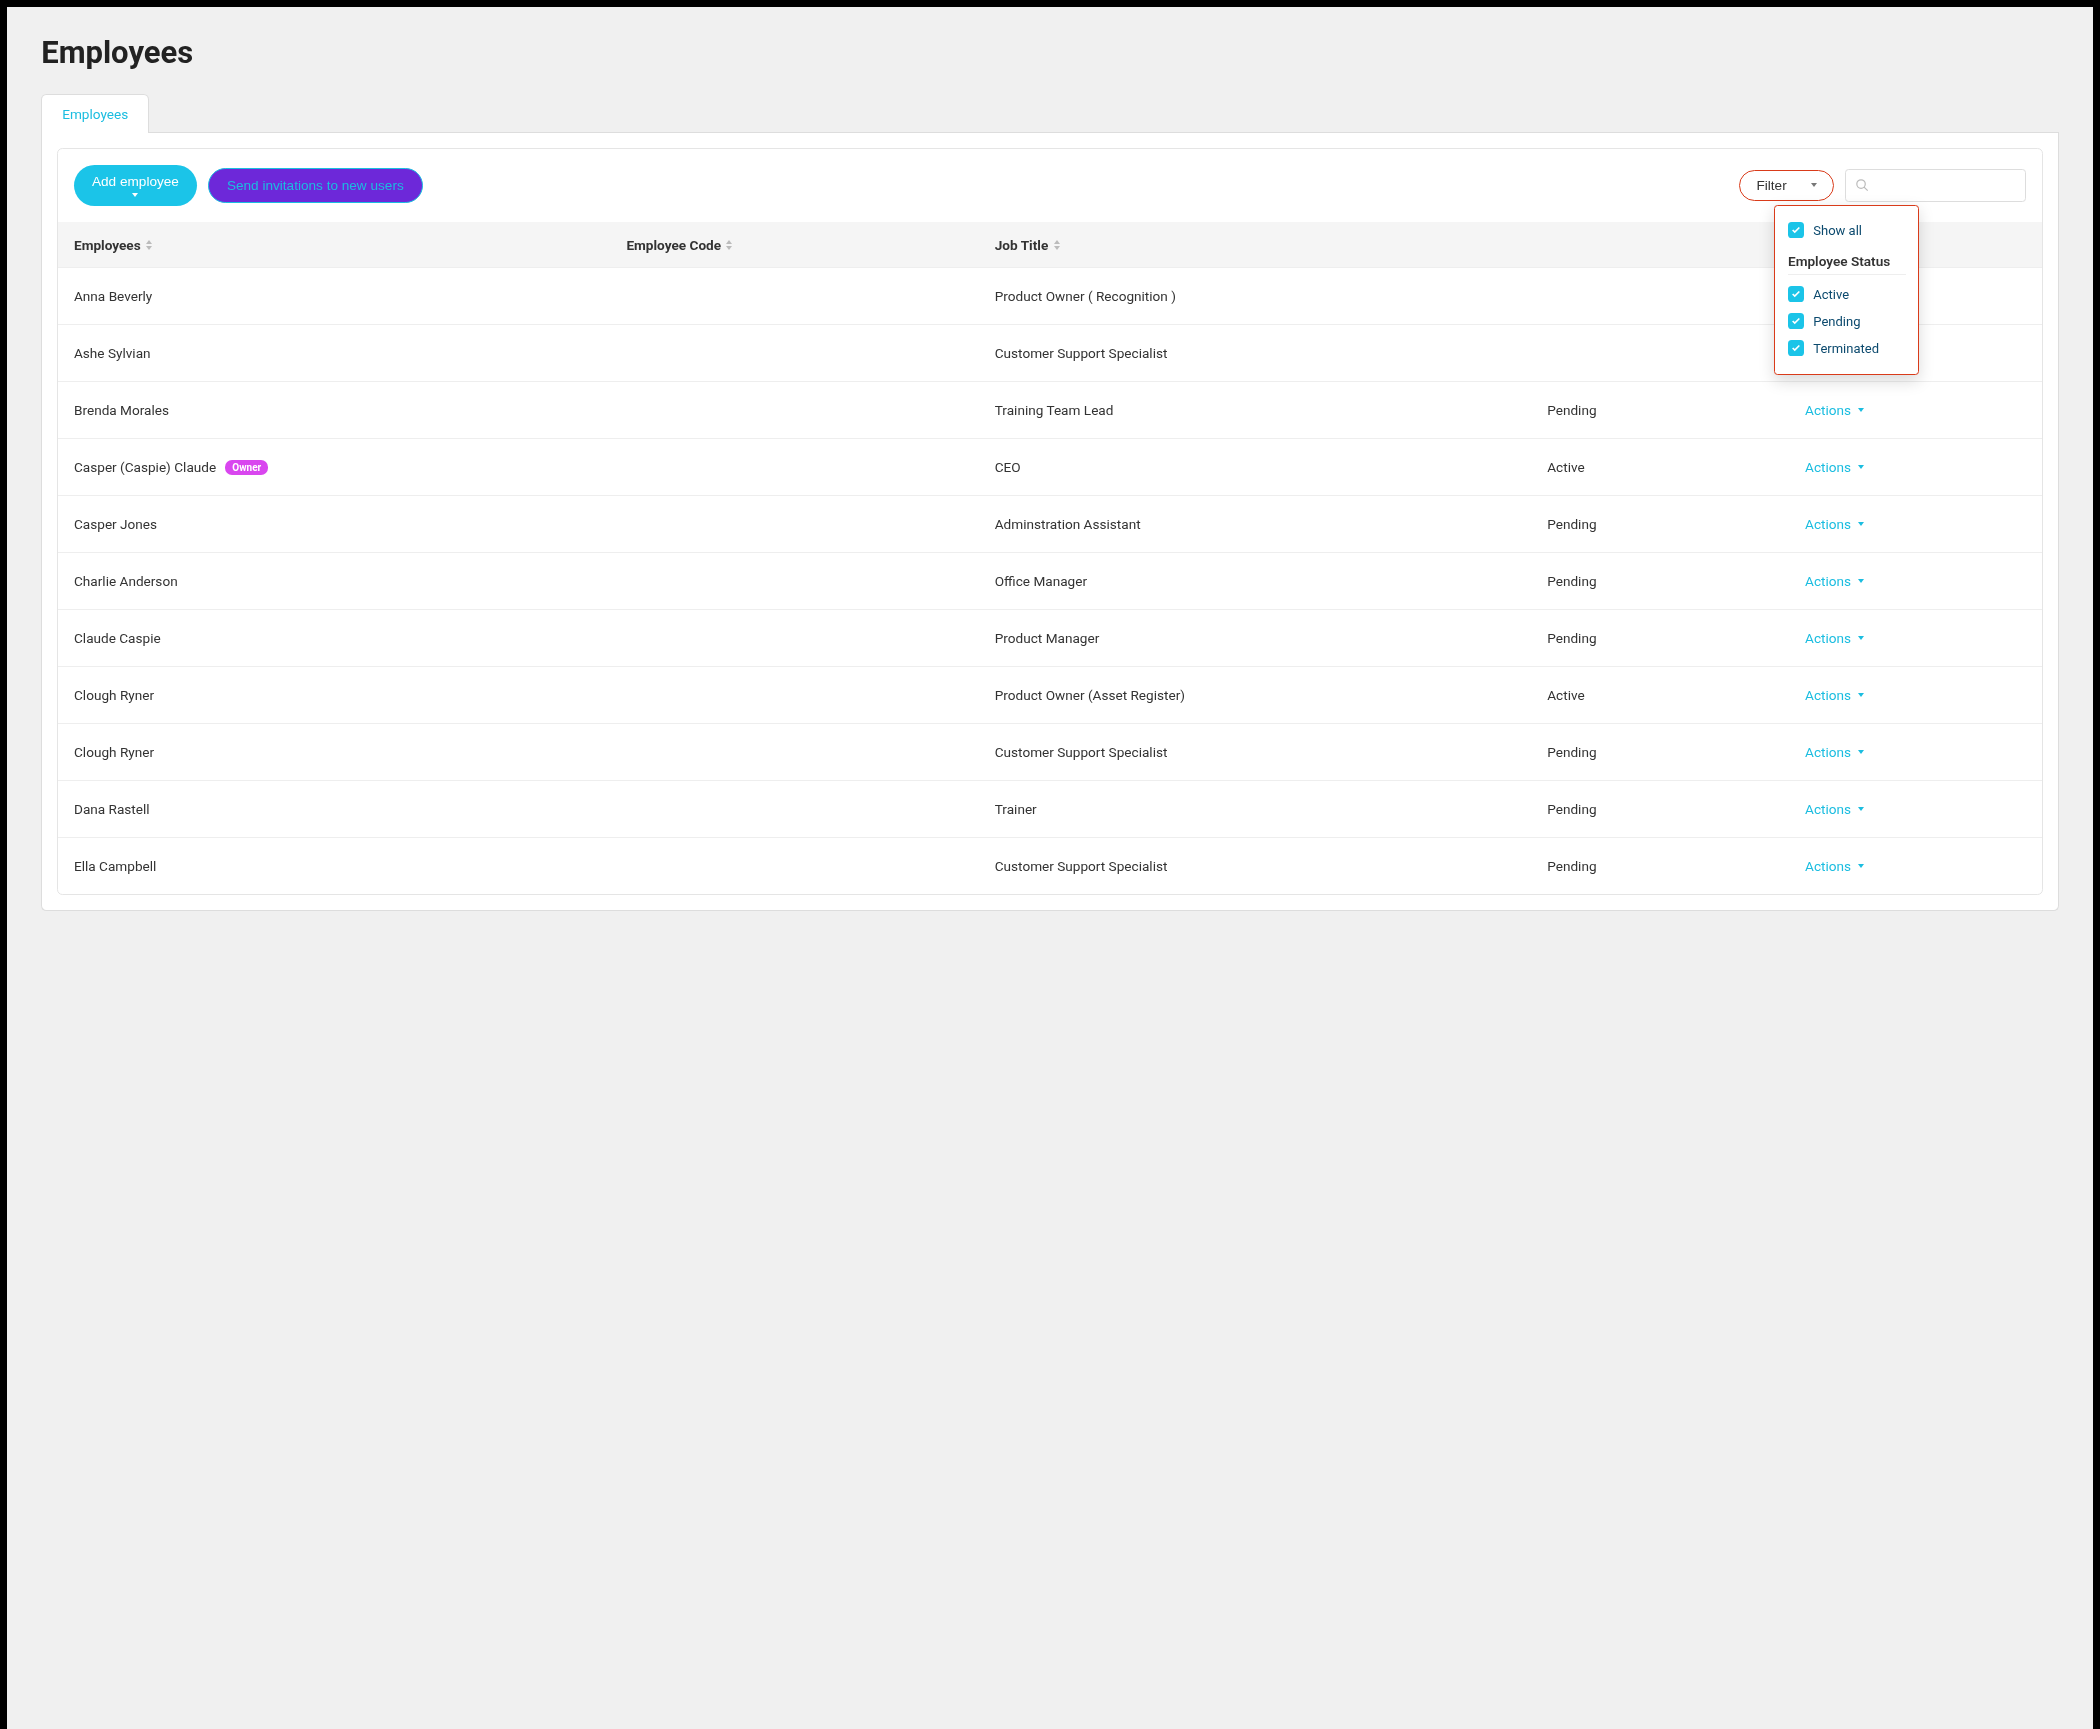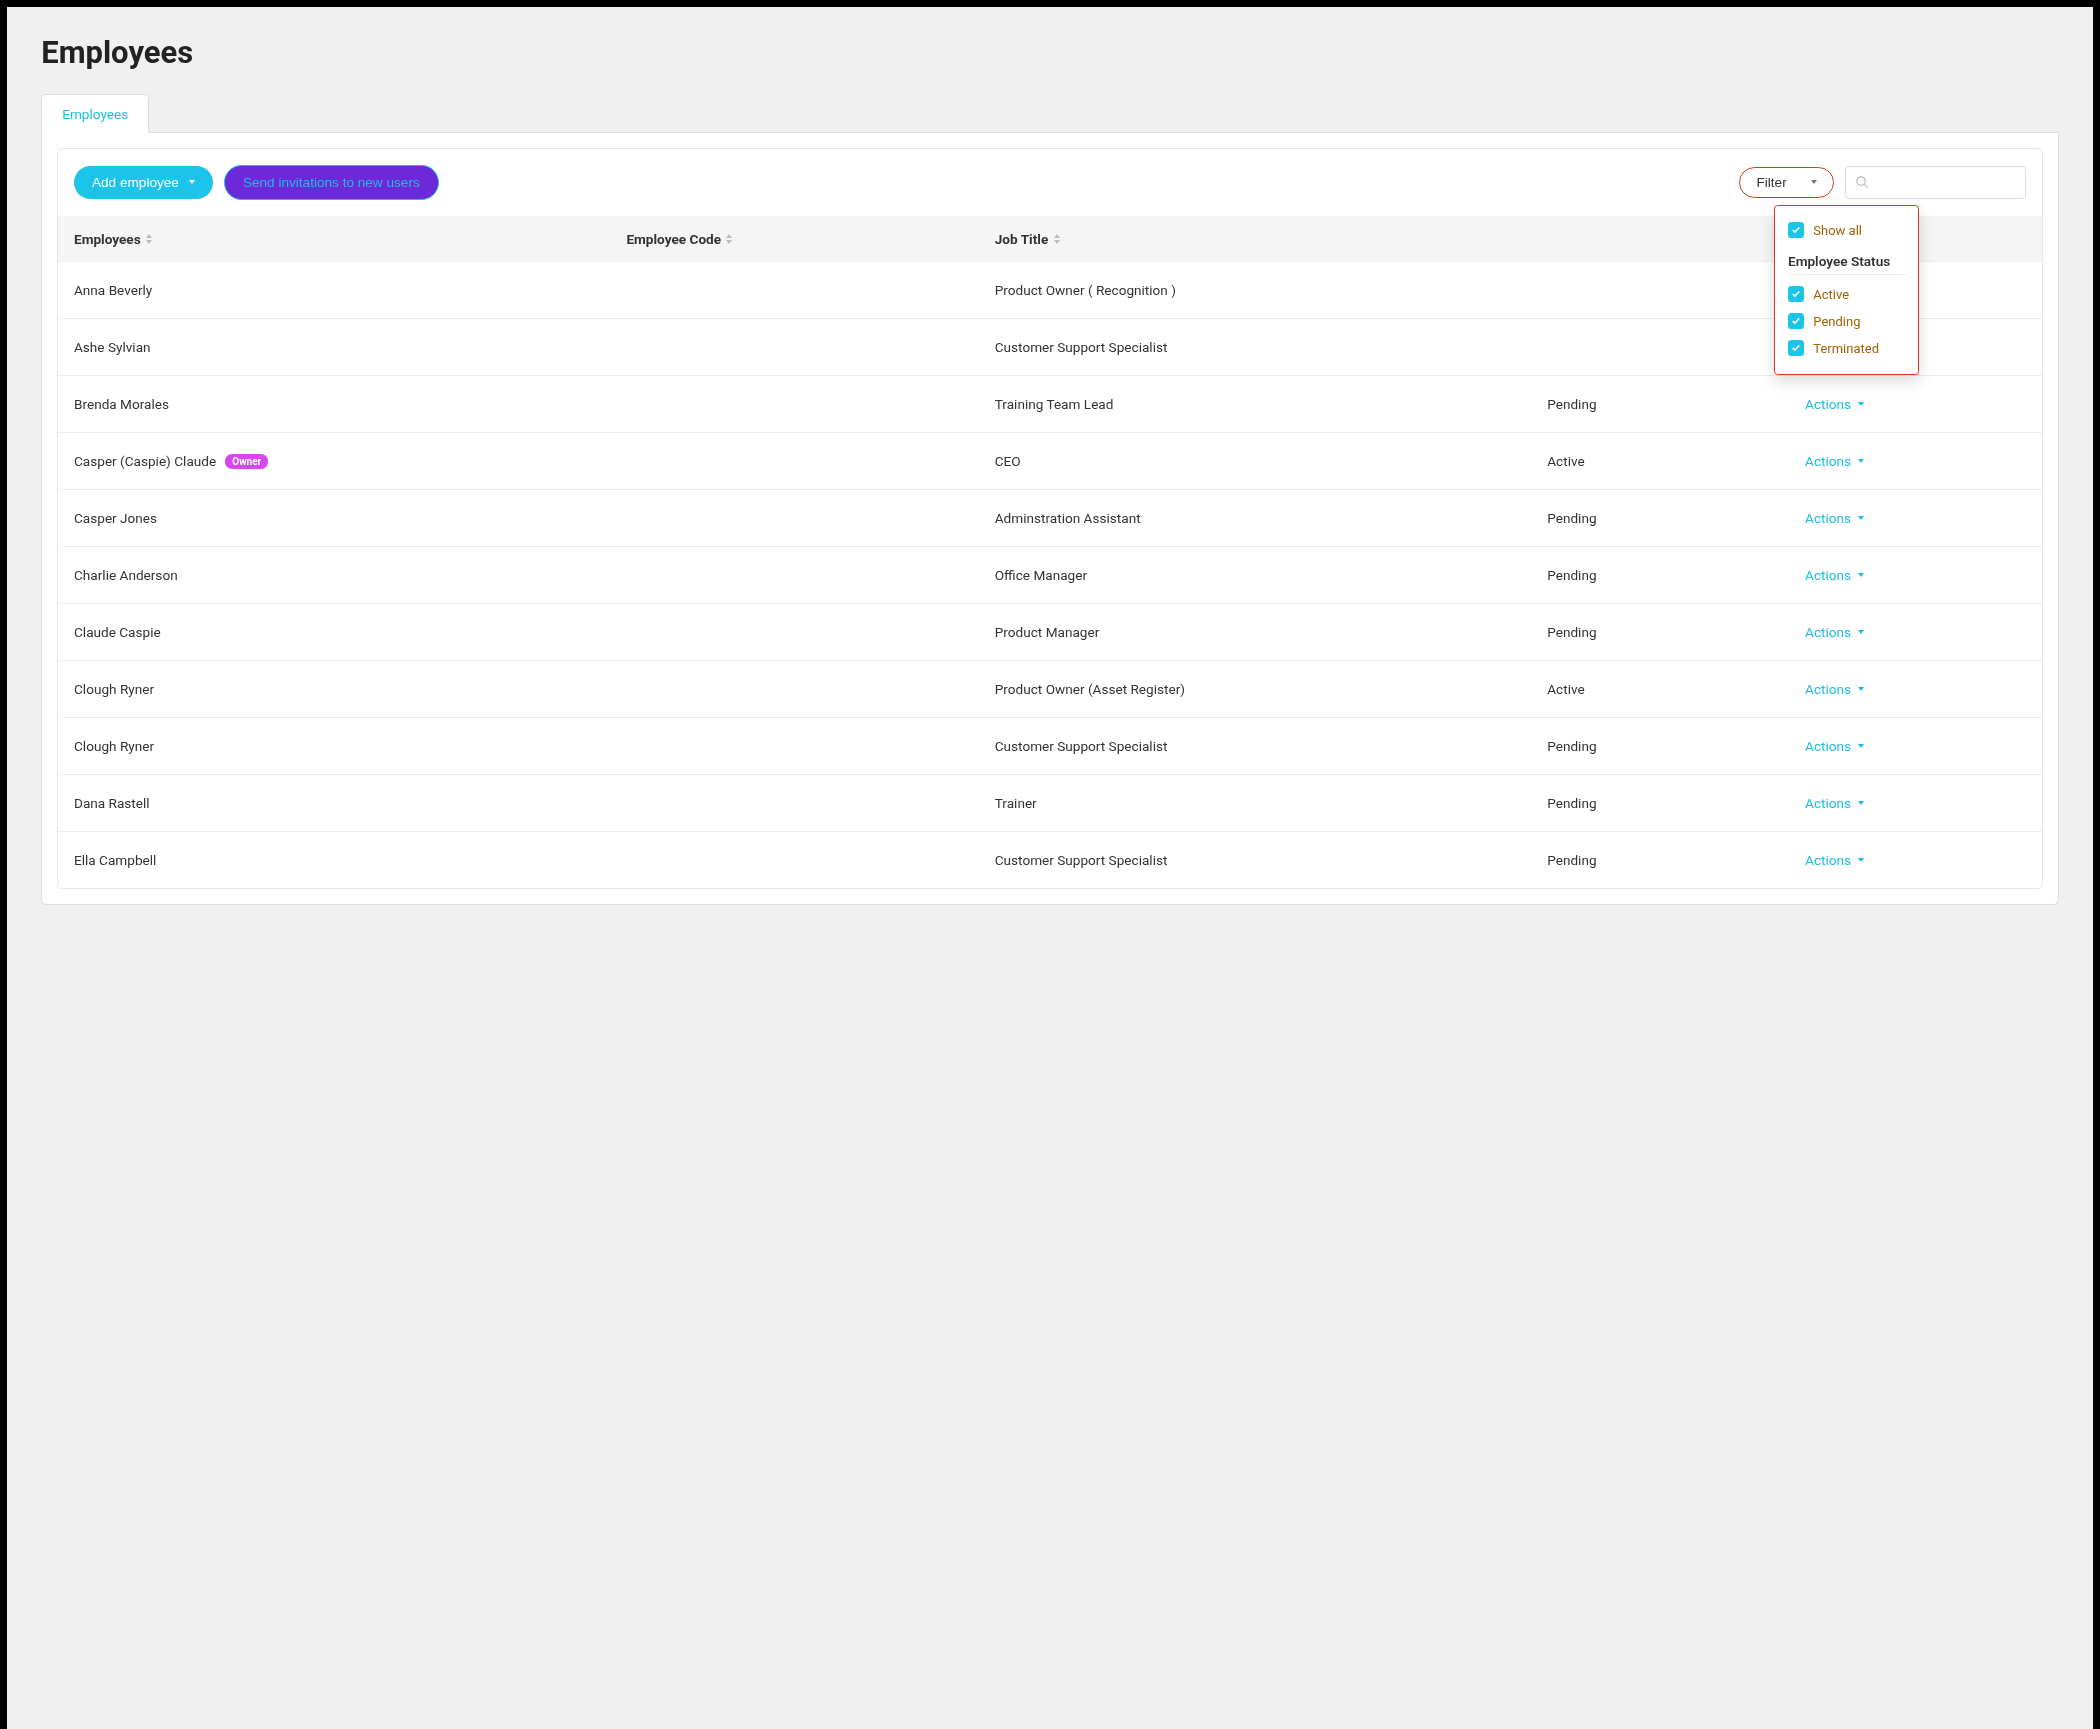--- a/index.html
+++ b/index.html
@@ -53,23 +53,24 @@
       align-items: center;
       gap: 11px;
       padding: 16.3px 16.3px;
     }
     .btn {
       border-radius: 904px;
       padding: 9px 18px;
       font-size: 13.6px;
       display: inline-flex;
       align-items: center;
-      gap: 10px;
+      gap: 4px;
       cursor: pointer;
       border: none;
+      flex-direction: column;
     }
     .btn-primary {
       background: #1bc4e8;
       color: #fff;
     }
     .btn-outline {
       background: #6d28d9;
       color: #1bbde0;
       border: 0.9px solid #1bbde0;
     }
@@ -124,21 +125,21 @@
       box-shadow: 0 5.4px 16.3px rgba(0,0,0,0.15);
       padding: 11px 12.7px 12.7px;
       z-index: 10;
     }
     .filter-row {
       display: flex;
       align-items: center;
       gap: 9px;
       padding: 5.4px 0;
       font-size: 13px;
-      color: #a16207;
+      color: #0c4a6e;
       cursor: pointer;
     }
     .chk {
       width: 16.3px; height: 16.3px;
       border-radius: 3.6px;
       background: #1bc4e8;
       display: inline-flex;
       align-items: center;
       justify-content: center;
       flex-shrink: 0;

